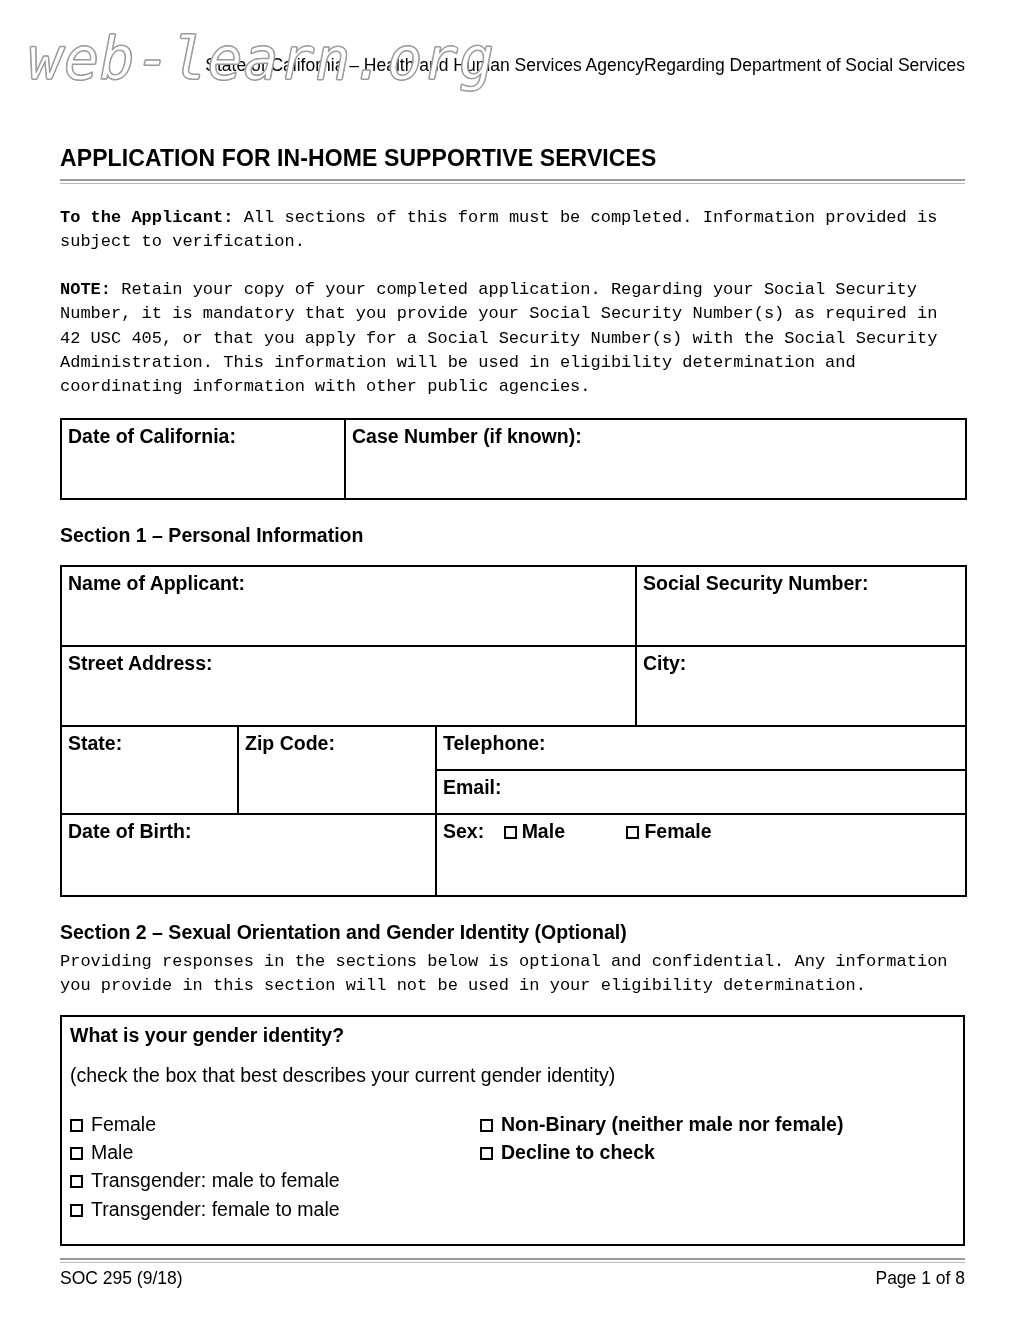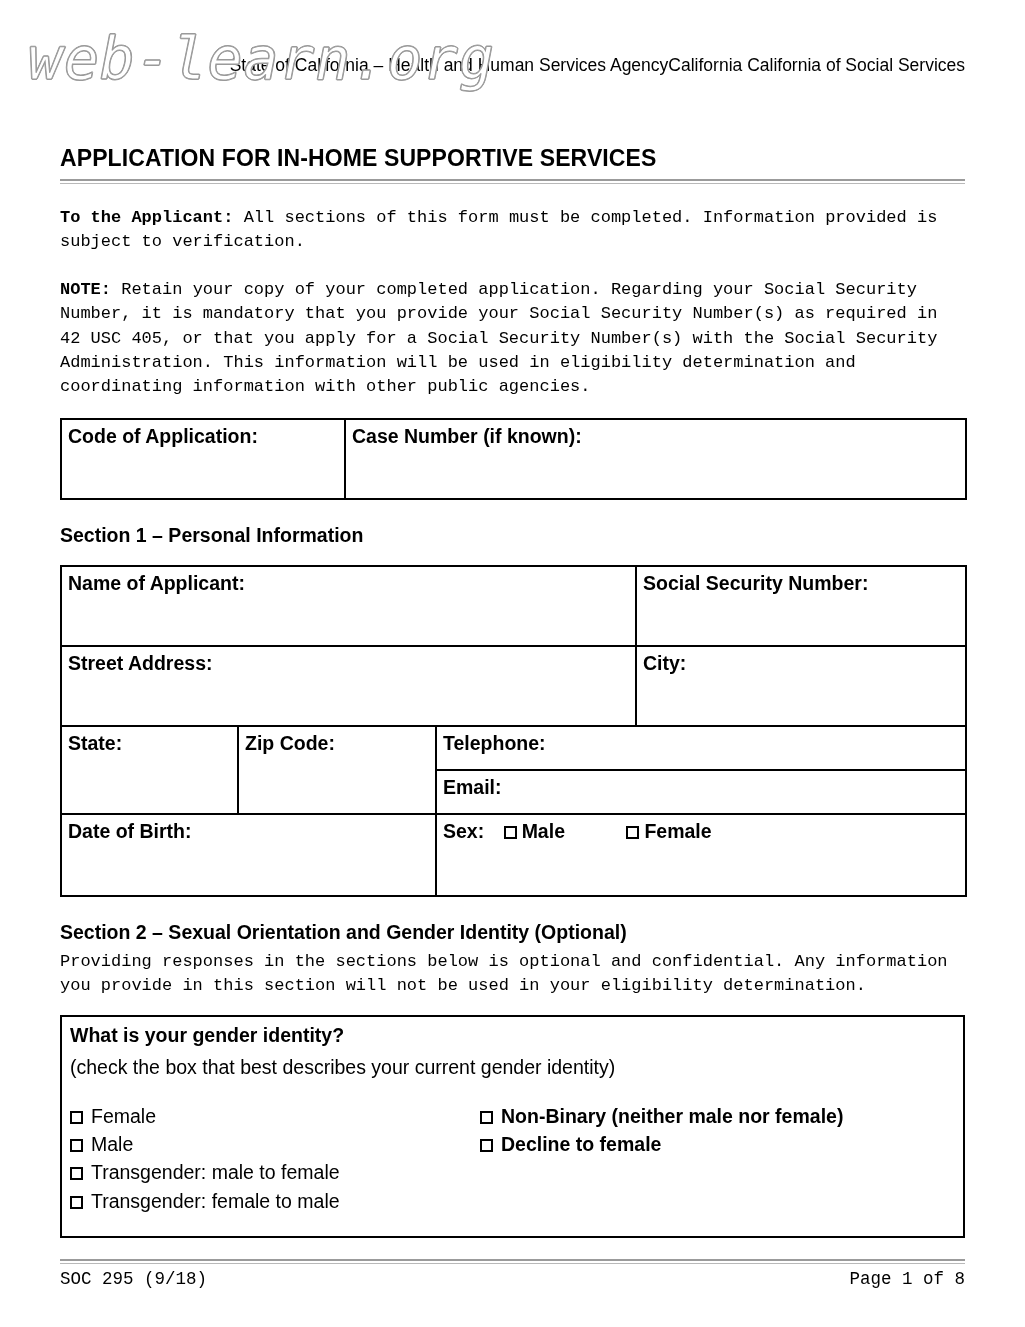--- a/index.html
+++ b/index.html
@@ -143,79 +143,78 @@
     padding: 6px 8px 21px 8px;
   }
   #gender-box .q {
     font-size: 19.5px;
     font-weight: bold;
     line-height: 1.3;
   }
   #gender-box .sub {
     font-size: 19.5px;
     line-height: 1.3;
-    margin-top: 6px;
+    margin-top: 14px;
   }
   .gender-cols {
     display: flex;
     margin-top: 22px;
   }
   .gender-cols .col-left  { width: 410px; flex: none; }
   .gender-cols .col-right { flex: 1; font-weight: bold; }
   .opt {
     font-size: 19.5px;
     line-height: 1.45;
     white-space: nowrap;
   }
   .opt .cb { margin-right: 8px; }
 
   
   #footer {
     position: absolute;
     left: 60px;
     bottom: 38px;
     width: 905px;
-    font-family: Liberation Mono, monospace;
   }
   #footer .rule-double { margin: 0 0 5px 0; }
   #footer .row {
     display: flex;
     justify-content: space-between;
     font-size: 17.5px;
   }
 </style>
 </head>
 <body>
 
 <div id="page">
 
   <div id="watermark">web-learn.org</div>
 
   <div id="header">
     <span class="agency-left">State of California – Health and Human Services Agency</span>
-    <span class="agency-right">California California of Social Services</span>
+    <span class="agency-right">Regarding Department of Social Services</span>
   </div>
 
   <div id="content">
 
     <h1 class="form-title">APPLICATION FOR IN-HOME SUPPORTIVE SERVICES</h1>
     <div class="rule-double"></div>
 
     <p class="para"><span class="b">To the Applicant:</span><span> All sections of this form must be completed. Information provided is subject to verification.</span></p>
 
     <p class="para tight"><span class="b">NOTE:</span><span> Retain your copy of your completed application. Regarding your Social Security Number, it is mandatory that you provide your Social Security Number(s) as required in 42 USC 405, or that you apply for a Social Security Number(s) with the Social Security Administration.  This information will be used in eligibility determination and coordinating information with other public agencies.</span></p>
 
     <table class="form-table" id="tbl-application">
       <colgroup>
           <col style="width:284px">
           <col style="width:621px">
         </colgroup>
       <tbody>
         <tr>
-          <td><span>Code of Application:</span></td>
+          <td><span>Date of California:</span></td>
           <td><span>Case Number (if known):</span></td>
         </tr>
       </tbody>
     </table>
 
     <h2 class="section-heading">Section 1 – Personal Information</h2>
 
     <table class="form-table" id="tbl-personal">
       <colgroup>
         <col style="width:177px">
@@ -262,21 +261,21 @@
       <div class="sub">(check the box that best describes your current gender identity)</div>
       <div class="gender-cols">
         <div class="col-left">
           <div class="opt"><span class="cb"></span><span>Female</span></div>
           <div class="opt"><span class="cb"></span><span>Male</span></div>
           <div class="opt"><span class="cb"></span><span>Transgender: male to female</span></div>
           <div class="opt"><span class="cb"></span><span>Transgender: female to male</span></div>
         </div>
         <div class="col-right">
           <div class="opt"><span class="cb"></span><span>Non-Binary (neither male nor female)</span></div>
-          <div class="opt"><span class="cb"></span><span>Decline to female</span></div>
+          <div class="opt"><span class="cb"></span><span>Decline to check</span></div>
         </div>
       </div>
     </div>
 
   </div>
 
   <div id="footer">
     <div class="rule-double"></div>
     <div class="row">
       <span>SOC 295 (9/18)</span>

